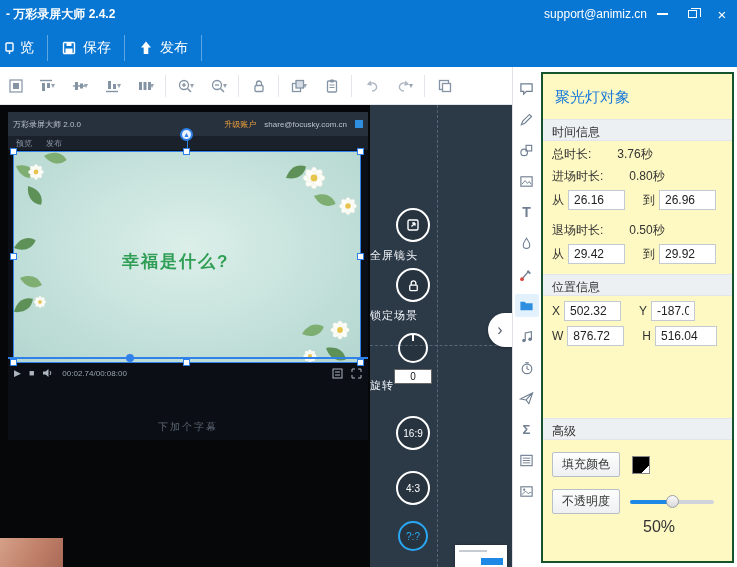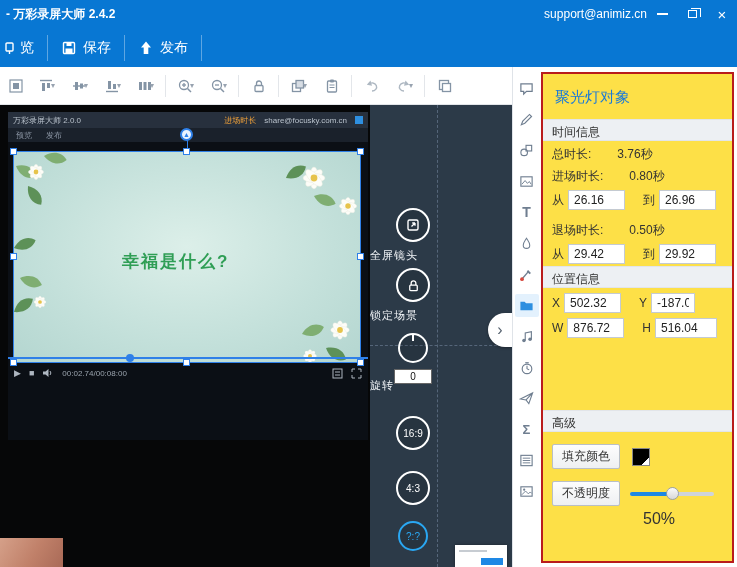--- a/index.html
+++ b/index.html
@@ -46,21 +46,21 @@
   .clbl{position:absolute;width:100%;text-align:left;color:#f0f3f6;font-size:11px;letter-spacing:1px}
   .rot-input{position:absolute;left:24px;width:38px;height:15px;background:#fff;border:1px solid #666;font-size:10px;text-align:center;color:#111}
   .dial-tick{position:absolute;width:2px;height:7px;background:#fff;left:50%;top:-1px;transform:translateX(-50%)}
 
   
   .collapse-tab{left:488px;top:313px;width:24px;height:34px;background:#fff;border-radius:17px 0 0 17px;box-shadow:0 1px 3px rgba(0,0,0,.35);display:flex;align-items:center;justify-content:center;color:#55616e;font-size:16px;cursor:pointer}
 
   
   .canvas{left:0;top:105px;width:370px;height:462px;background:#060708;overflow:hidden}
   .preview{position:absolute;left:8px;top:7px;width:360px;height:328px;background:#0b0f15}
-  .mini-titlebar{height:16px;background:#27303d;display:flex;align-items:center;font-size:8px;color:#b9c2cc;padding:0 5px;gap:8px}
+  .mini-titlebar{height:24px;background:#27303d;display:flex;align-items:center;font-size:8px;color:#b9c2cc;padding:0 5px;gap:8px}
   .mini-menu{height:14px;background:#1a212b;display:flex;align-items:center;font-size:8px;color:#8d97a6;padding:0 8px;gap:14px}
   .slide{position:absolute;left:6px;top:40px;width:346px;height:210px;background:radial-gradient(ellipse at 50% 45%, #dcefe9 0%, #c3e0da 60%, #b4d6d0 100%);overflow:hidden;cursor:move}
   .slide-text{position:absolute;left:108px;top:98px;font-size:17px;color:#2f9e55;letter-spacing:2px;font-weight:bold}
   .sel{position:absolute;left:5px;top:39px;width:348px;height:212px;border:1px solid #2f80e8;pointer-events:none}
   .hd{position:absolute;width:7px;height:7px;background:#fff;border:1px solid #2f80e8;pointer-events:auto;cursor:pointer}
   .rot-stem{position:absolute;left:50%;top:-12px;width:1px;height:12px;background:#2f80e8}
   .rot-handle{position:absolute;left:50%;top:-24px;width:13px;height:13px;margin-left:-7px;border:2px solid #2f80e8;border-radius:50%;background:#eaf3ff;pointer-events:auto;cursor:grab;display:flex;align-items:center;justify-content:center;color:#2f80e8;font-size:7px}
   .seekbar{position:absolute;left:0;top:245px;width:100%;height:2px;background:#2f80e8}
   .seekdot{position:absolute;left:118px;top:-3px;width:8px;height:8px;border-radius:50%;background:#2f80e8}
   .controls{position:absolute;left:0;top:252px;width:100%;height:18px;display:flex;align-items:center;gap:8px;padding:0 6px;color:#aeb6c0;font-size:9px}
@@ -68,28 +68,28 @@
   .subtitle-hint{position:absolute;left:0;top:308px;width:100%;text-align:center;color:#5d6672;font-size:10px;letter-spacing:2px}
   .webcam{position:absolute;left:0;top:433px;width:63px;height:29px;background:linear-gradient(120deg,#d5a089 0%,#c08069 55%,#a96a57 100%)}
 
   
   .float-frag{position:absolute;left:85px;top:440px;width:52px;height:22px;background:#fff;box-shadow:0 0 3px rgba(0,0,0,.4)}
   .float-frag .bar{position:absolute;right:4px;bottom:2px;width:22px;height:7px;background:#1e88e5}
   .float-frag .line{position:absolute;left:4px;top:5px;width:28px;height:2px;background:#c7ccd2}
 
   
   .panel{left:540px;top:67px;width:197px;height:500px;background:#fff}
-  .panel-inner{position:absolute;left:1px;top:5px;width:193px;height:491px;border:2px solid #b91c1c;background:#fde047;overflow:hidden}
+  .panel-inner{position:absolute;left:1px;top:5px;width:193px;height:491px;border:2px solid #14532d;background:#fef9c3;overflow:hidden}
   .panel-title{padding:14px 12px 12px;color:#1a7ad9;font-size:15px}
   .sec{background:#edf0f3;border-top:1px solid #e2e5e9;border-bottom:1px solid #e2e5e9;padding:4px 9px;font-size:12px;color:#333;height:22px}
   .prow{display:flex;align-items:center;padding:5px 9px 0;font-size:12px;color:#333}
   .prow .gap{width:26px}
   .prow .gap-s{width:14px}
   .num{width:57px;height:20px;border:1px solid #c4cad1;font-size:12px;padding:0 5px;color:#222;margin:0 4px;font-family:"Liberation Sans","DejaVu Sans",sans-serif}
-  .sec.pos{margin-top:2px}
+  .sec.pos{margin-top:10px}
   .sec.adv{margin-top:72px}
   .gbtn{border:1px solid #b9bfc6;background:linear-gradient(#fdfdfd,#eef0f2);font-size:12px;padding:3px 9px;color:#333;border-radius:2px;cursor:pointer;font-family:"Liberation Sans","DejaVu Sans",sans-serif}
   .swatch{width:18px;height:18px;margin-left:12px;background:linear-gradient(315deg,#fff 23%,#000 23%);border:1px solid #888;cursor:pointer}
   .slider{position:relative;width:84px;height:14px;margin-left:10px;cursor:pointer}
   .slider .track{position:absolute;left:0;top:5px;width:100%;height:4px;background:#cfd4da;border-radius:2px}
   .slider .fill{position:absolute;left:0;top:5px;width:50%;height:4px;background:#1e88e5;border-radius:2px}
   .slider .knob{position:absolute;left:36px;top:0;width:13px;height:13px;border-radius:50%;background:linear-gradient(#fafafa,#d8d8d8);border:1px solid #9aa0a6}
   .pct{font-size:16px;color:#333;padding:4px 0 0 100px}
 </style>
 </head>
@@ -240,21 +240,21 @@
           <rect x="5.5" y="5.5" width="8" height="8" fill="#fff" stroke="#8494a5" stroke-width="1.3"></rect>
         </svg>
       </div>
   </div>
 
   <div class="abs canvas">
     <div class="preview">
       <div class="mini-titlebar">
         <span>万彩录屏大师 2.0.0</span>
         <span class="spacer" style="flex:1"></span>
-        <span style="color:#f0a13a">进场时长</span>
+        <span style="color:#f0a13a">升级账户</span>
         <span>share@focusky.com.cn</span>
         <span style="width:8px;height:8px;background:#2e8fe0;display:inline-block"></span>
       </div>
       <div class="mini-menu">
         <span>预览</span>
         <span>发布</span>
       </div>
 
       <div class="slide">
         <svg width="346" height="210" viewBox="0 0 346 210">
@@ -323,20 +323,21 @@
         <svg width="11" height="11" viewBox="0 0 11 11">
             <rect x="1" y="1" width="9" height="9" fill="none" stroke="#aeb6c0"></rect>
             <line x1="3" y1="4" x2="8" y2="4" stroke="#aeb6c0"></line>
             <line x1="3" y1="7" x2="8" y2="7" stroke="#aeb6c0"></line>
           </svg>
         <svg width="11" height="11" viewBox="0 0 11 11">
             <path d="M1 4 V1 H4 M7 1 H10 V4 M10 7 V10 H7 M4 10 H1 V7" fill="none" stroke="#aeb6c0"></path>
           </svg>
       </div>
 
+      <div class="subtitle-hint">下加个字幕</div>
     </div>
 
     <div class="webcam"></div>
   </div>
 
   <div class="abs stage">
     <div class="guide-v"></div>
     <div class="guide-h"></div>
 
     <div class="cbtn" style="top:103px">

